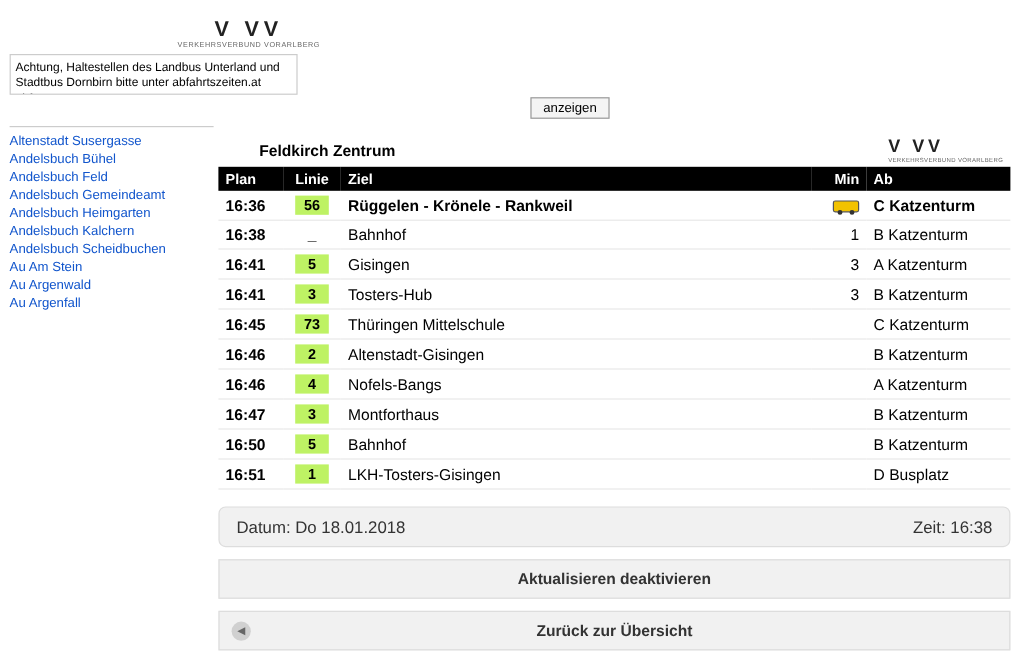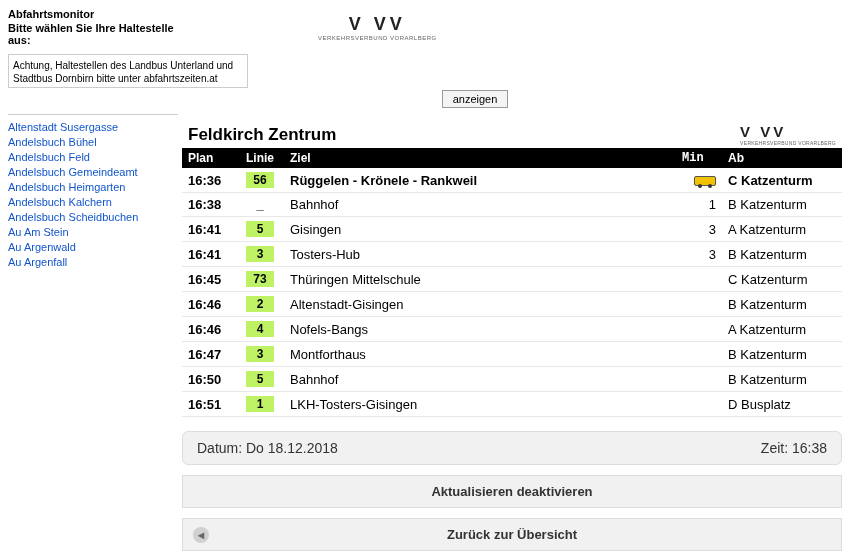--- a/index.html
+++ b/index.html
@@ -52,33 +52,33 @@
     padding: 1.5px 0;
     cursor: pointer;
   }
   .content { flex: 1; margin-left: 4px; }
   .content-header {
     display: flex;
     justify-content: space-between;
     align-items: center;
     padding: 4px 6px 2px 6px;
   }
-  .stop-name { font-weight: bold; font-size: 17px; }
+  .stop-name { font-weight: bold; font-size: 13px; margin-left: 28px; }
   .mini-logo .big { font-size: 15px; font-weight: bold; letter-spacing: 3px; color:#222;}
   .mini-logo .sub { font-size: 5px; color:#666; letter-spacing:0.3px;}
   table { width: 100%; border-collapse: collapse; }
   thead th {
     background: #000;
     color: #fff;
     font-weight: bold;
     text-align: left;
     padding: 3px 6px;
     font-size: 12px;
   }
-  thead th.right { text-align: left; font-family: Liberation Mono, monospace; }
+  thead th.right { text-align: right; }
   tbody td {
     padding: 4px 6px;
     font-size: 13px;
     border-bottom: 1px solid #e8e8e8;
     vertical-align: middle;
   }
   tbody tr:first-child td { font-weight: bold; }
   .col-plan { width: 54px; font-weight: bold;}
   .col-linie { width: 48px; text-align: center; }
   .col-ziel { }
@@ -143,24 +143,20 @@
     color: #666;
     font-size: 11px;
     line-height: 16px;
     text-align: center;
   }
 </style>
 </head>
 <body>
 
 <div class="top-row">
-  <div class="top-left">
-    <div class="title">Abfahrtsmonitor</div>
-    <div class="subtitle">Bitte wählen Sie Ihre Haltestelle aus:</div>
-  </div>
   <div class="vvv-logo">
     <div class="big">V  VV</div>
     <div class="sub">VERKEHRSVERBUND VORARLBERG</div>
   </div>
 </div>
 
 <div class="notice-box">Achtung, Haltestellen des Landbus Unterland und Stadtbus Dornbirn bitte unter abfahrtszeiten.at abfragen</div>
 
 <div class="anzeigen-row">
   <button class="anzeigen-btn">anzeigen</button>
@@ -269,21 +265,21 @@
             <td class="col-plan">16:51</td>
             <td class="col-linie"><span class="linie-badge">1</span></td>
             <td class="col-ziel">LKH-Tosters-Gisingen</td>
             <td class="col-min"></td>
             <td class="col-ab">D Busplatz</td>
           </tr>
         </tbody>
     </table>
 
     <div class="status-bar">
-      <span>Datum: Do 18.12.2018</span>
+      <span>Datum: Do 18.01.2018</span>
       <span>Zeit: 16:38</span>
     </div>
 
     <div class="action-btn">
       <span>Aktualisieren deaktivieren</span>
     </div>
     <div class="action-btn">
       <span class="btn-icon">◄</span>
       <span>Zurück zur Übersicht</span>
     </div>

